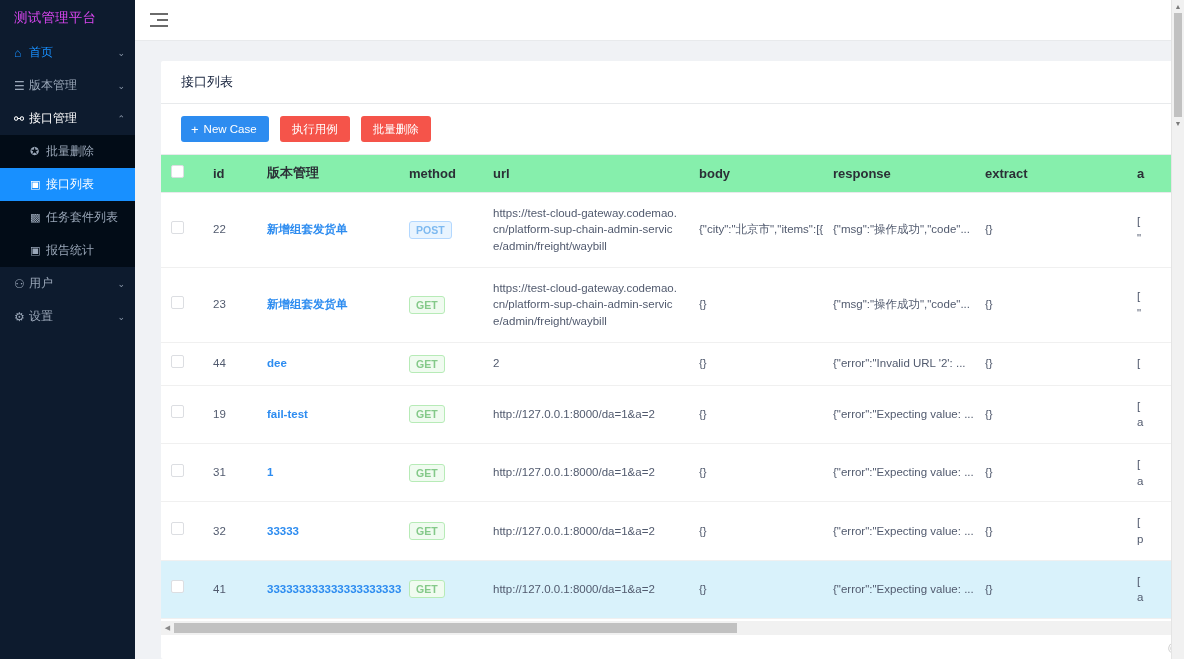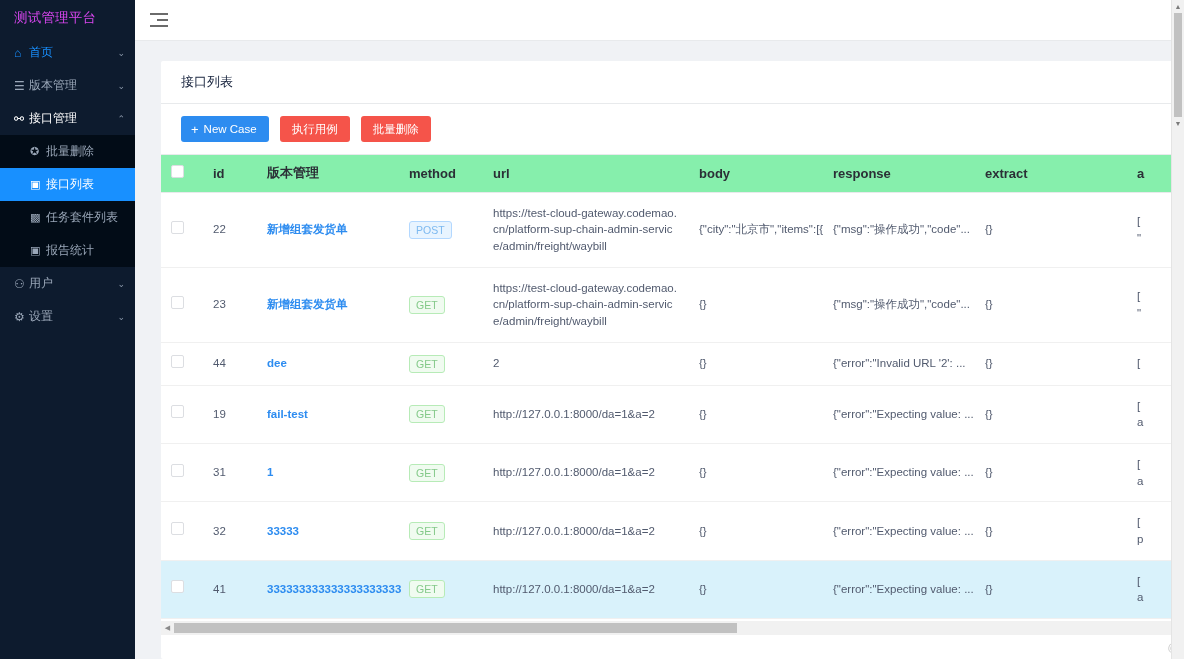--- a/index.html
+++ b/index.html
@@ -154,21 +154,21 @@
     width: 13px; height: 13px;
     border: 1px solid #dcdee2;
     border-radius: 2px;
     background: #ffffff;
     display: inline-block;
     cursor: pointer;
   }
   .col-cb { width: 42px; }
   .col-id { width: 54px; }
   .col-name { width: 142px; }
-  .col-method { width: 84px; }
+  .col-method { width: 84px; font-weight: bold; }
   .col-url { width: 206px; }
   .col-body { width: 134px; }
   .col-resp { width: 152px; }
   .col-extract { width: 152px; }
   .col-assert { width: 94px; }
   .link { color: #2d8cf0; cursor: pointer; font-weight: bold; }
   .tag {
     display: inline-block;
     height: 18px; line-height: 16px;
     padding: 0 6px;

